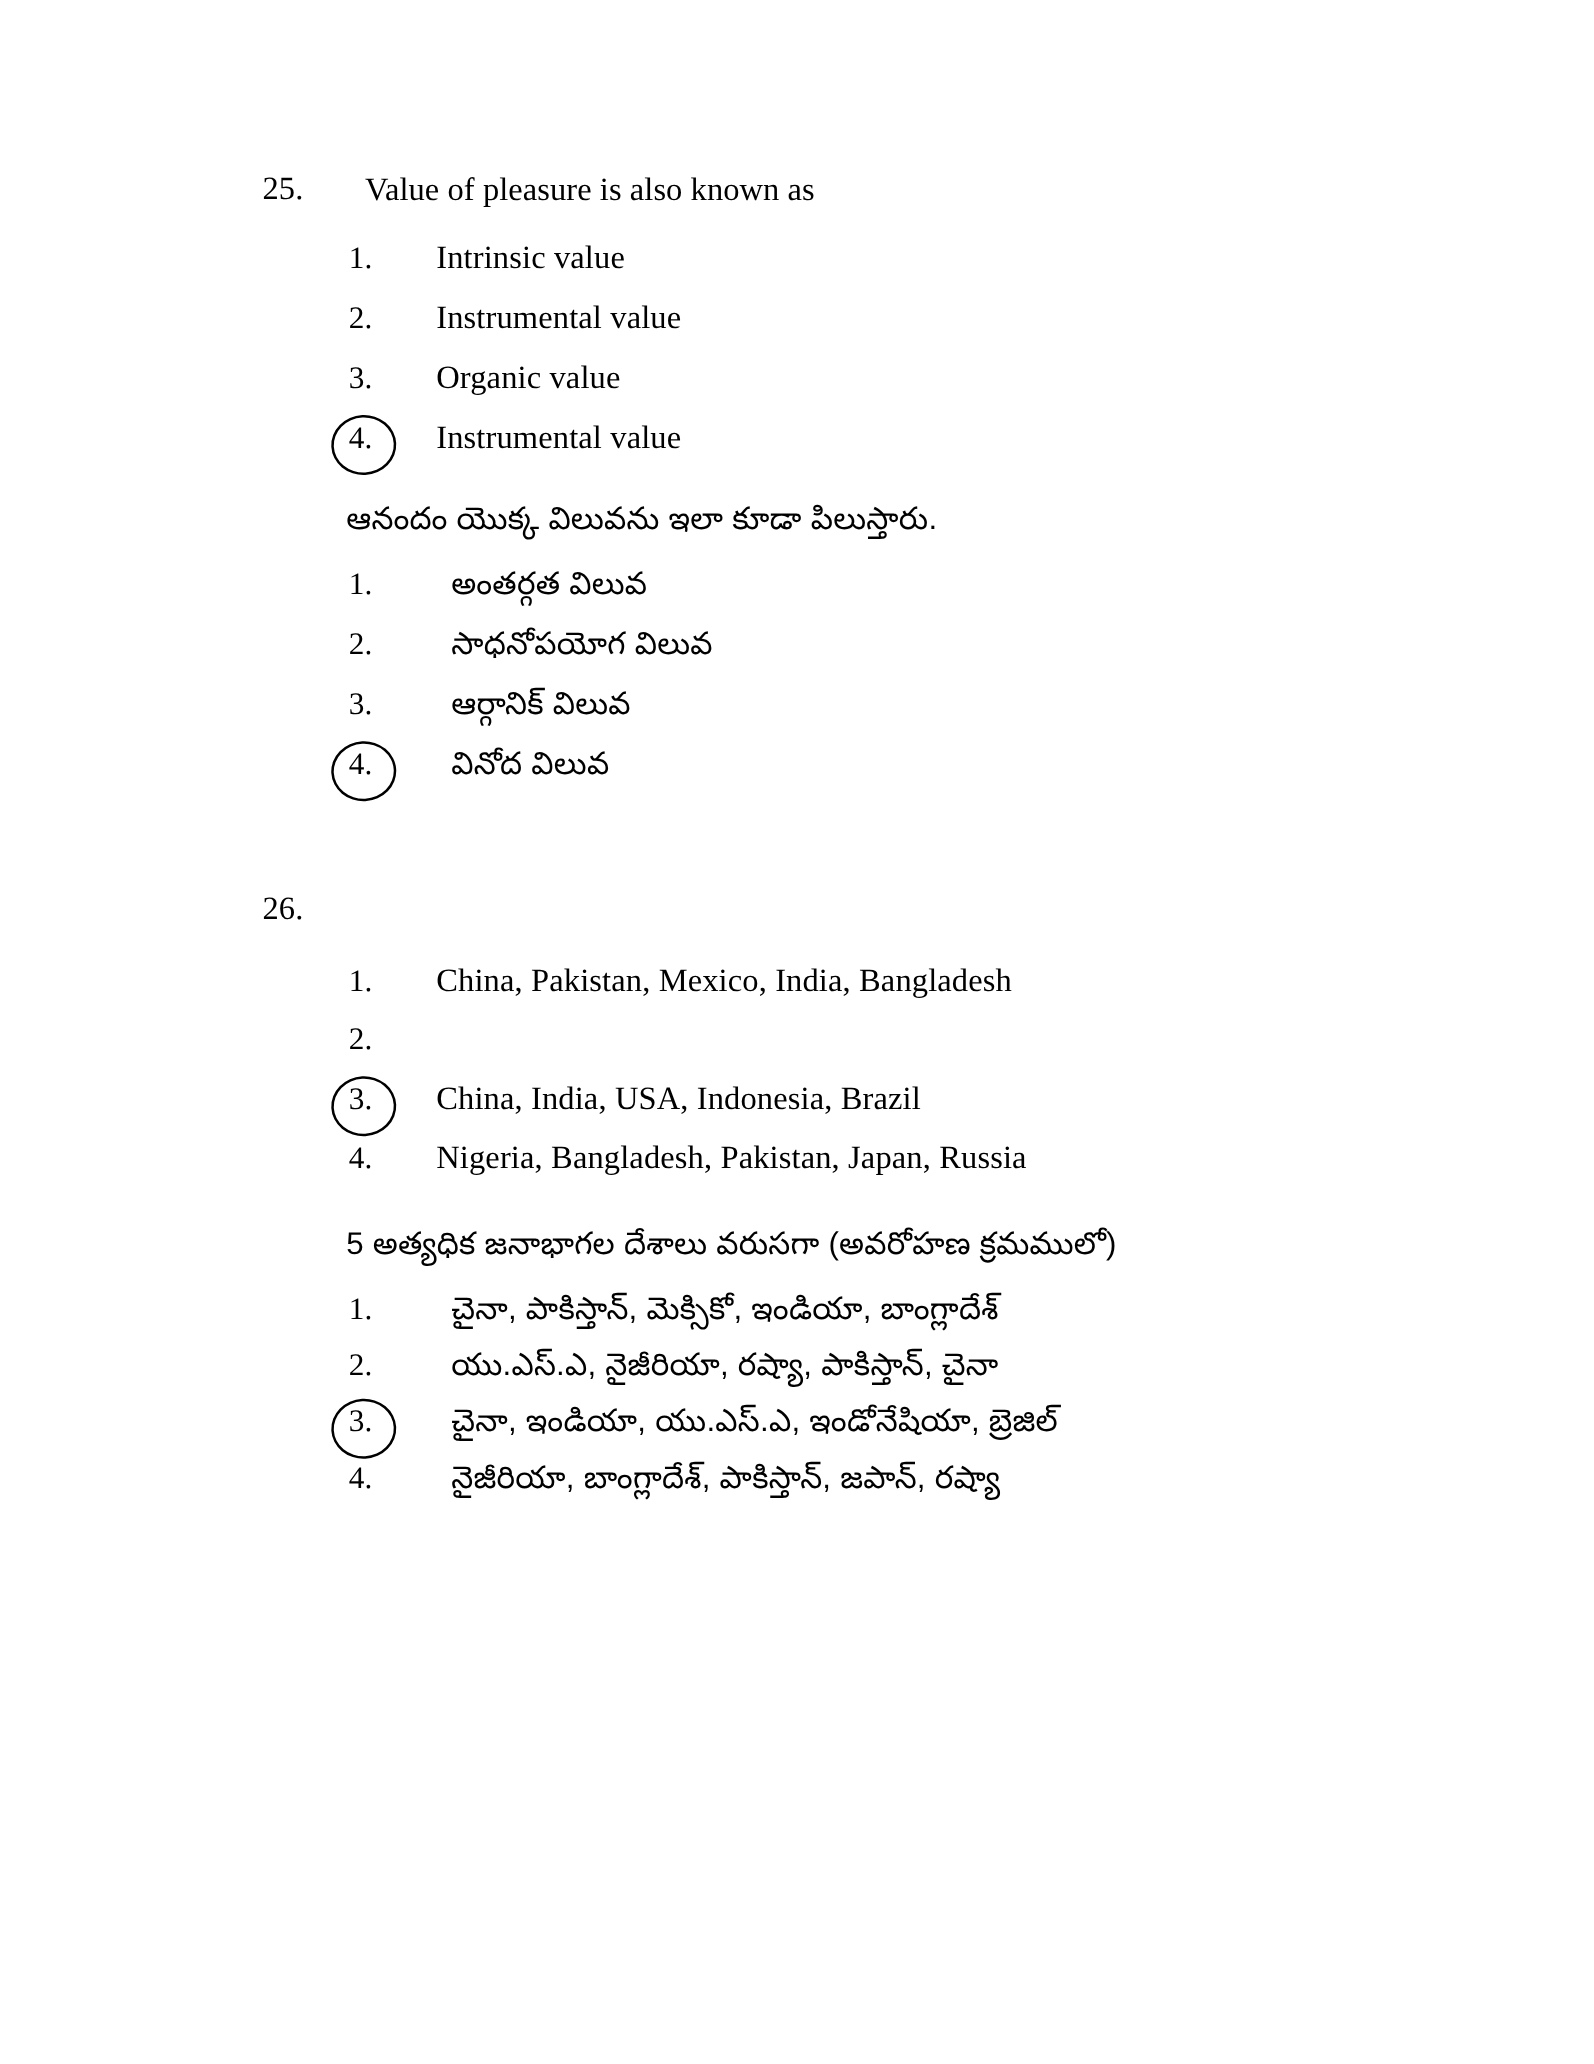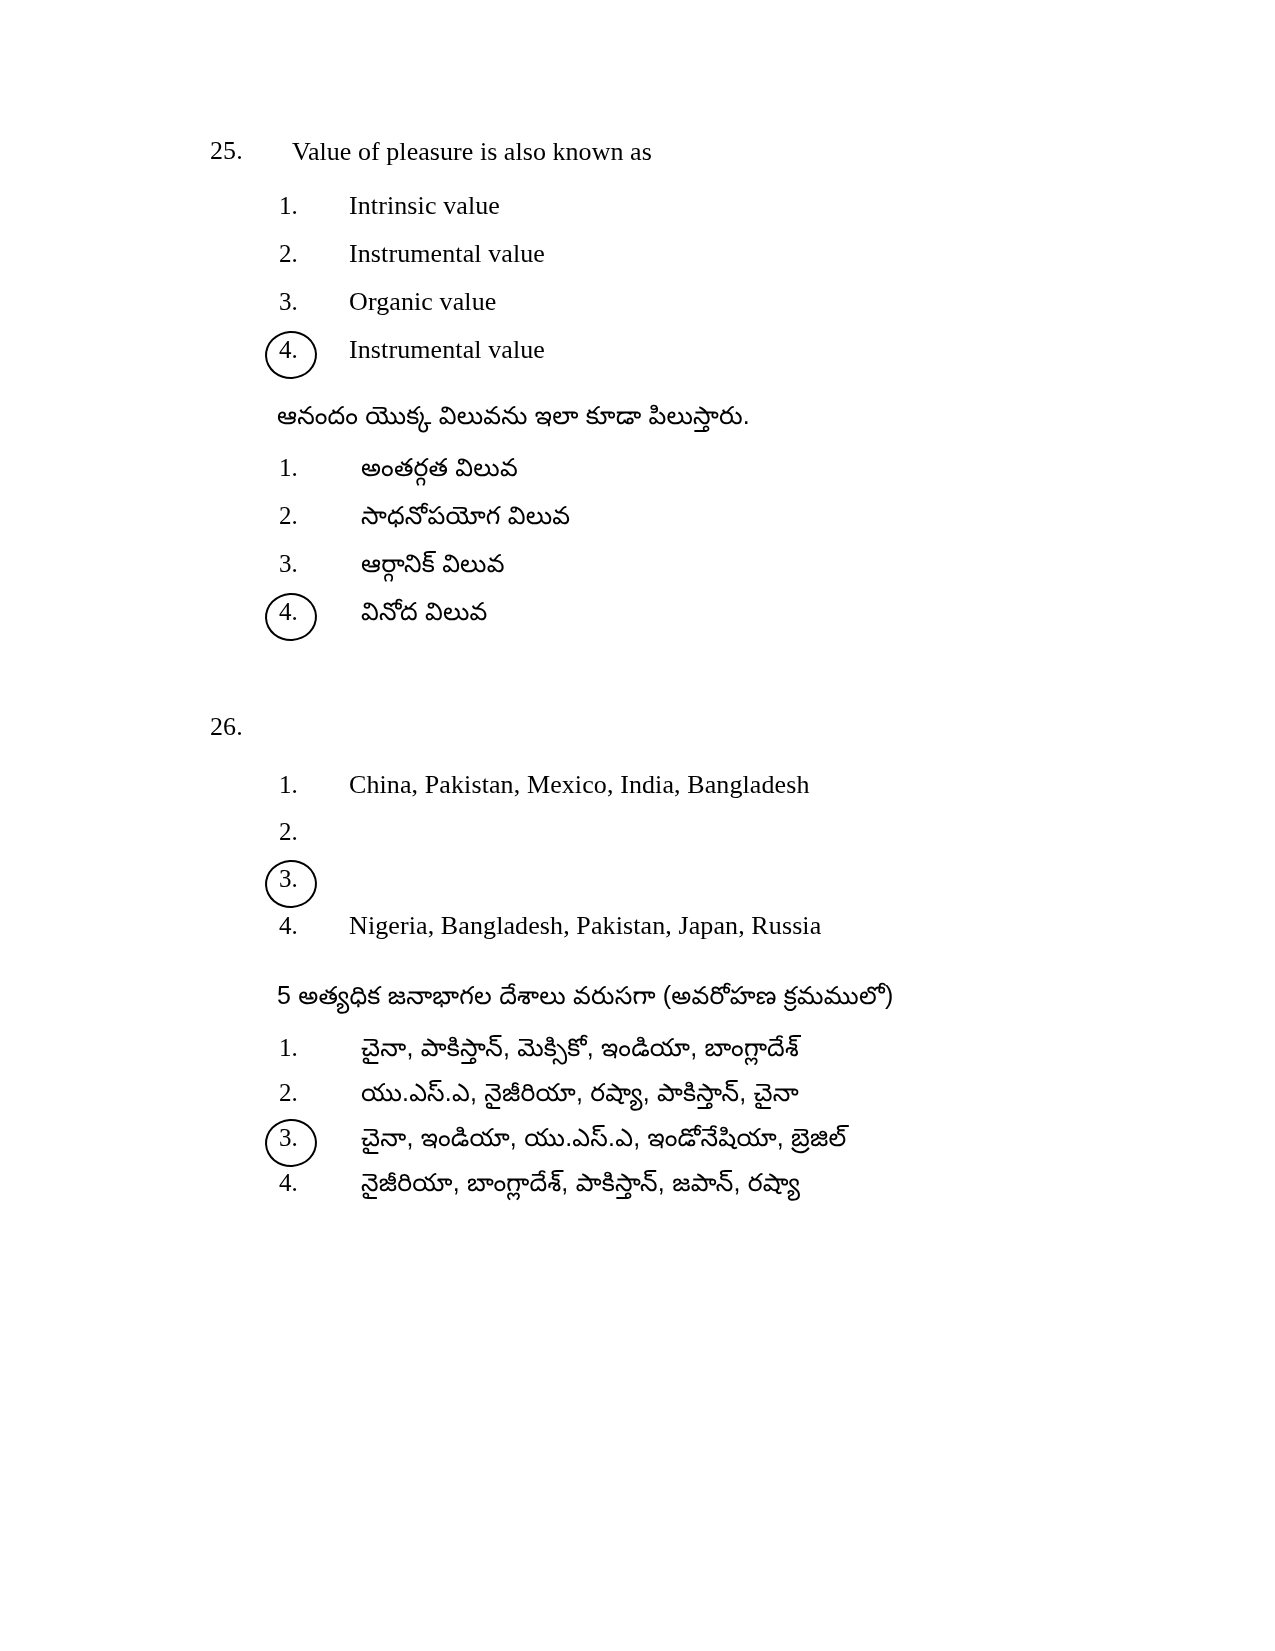--- a/index.html
+++ b/index.html
@@ -230,20 +230,21 @@
         <div class="opt-num-wrap">
           <span class="opt-num">2.</span>
         </div>
       </div>
 
       <div class="opt-row marked">
         <div class="opt-num-wrap">
           <span class="circle-mark"></span>
           <span class="opt-num">3.</span>
         </div>
+        <div class="opt-text">China, India, USA, Indonesia, Brazil</div>
       </div>
 
       <div class="opt-row">
         <div class="opt-num-wrap">
           <span class="opt-num">4.</span>
         </div>
         <div class="opt-text">Nigeria, Bangladesh, Pakistan, Japan, Russia</div>
       </div>
 
     </div>

